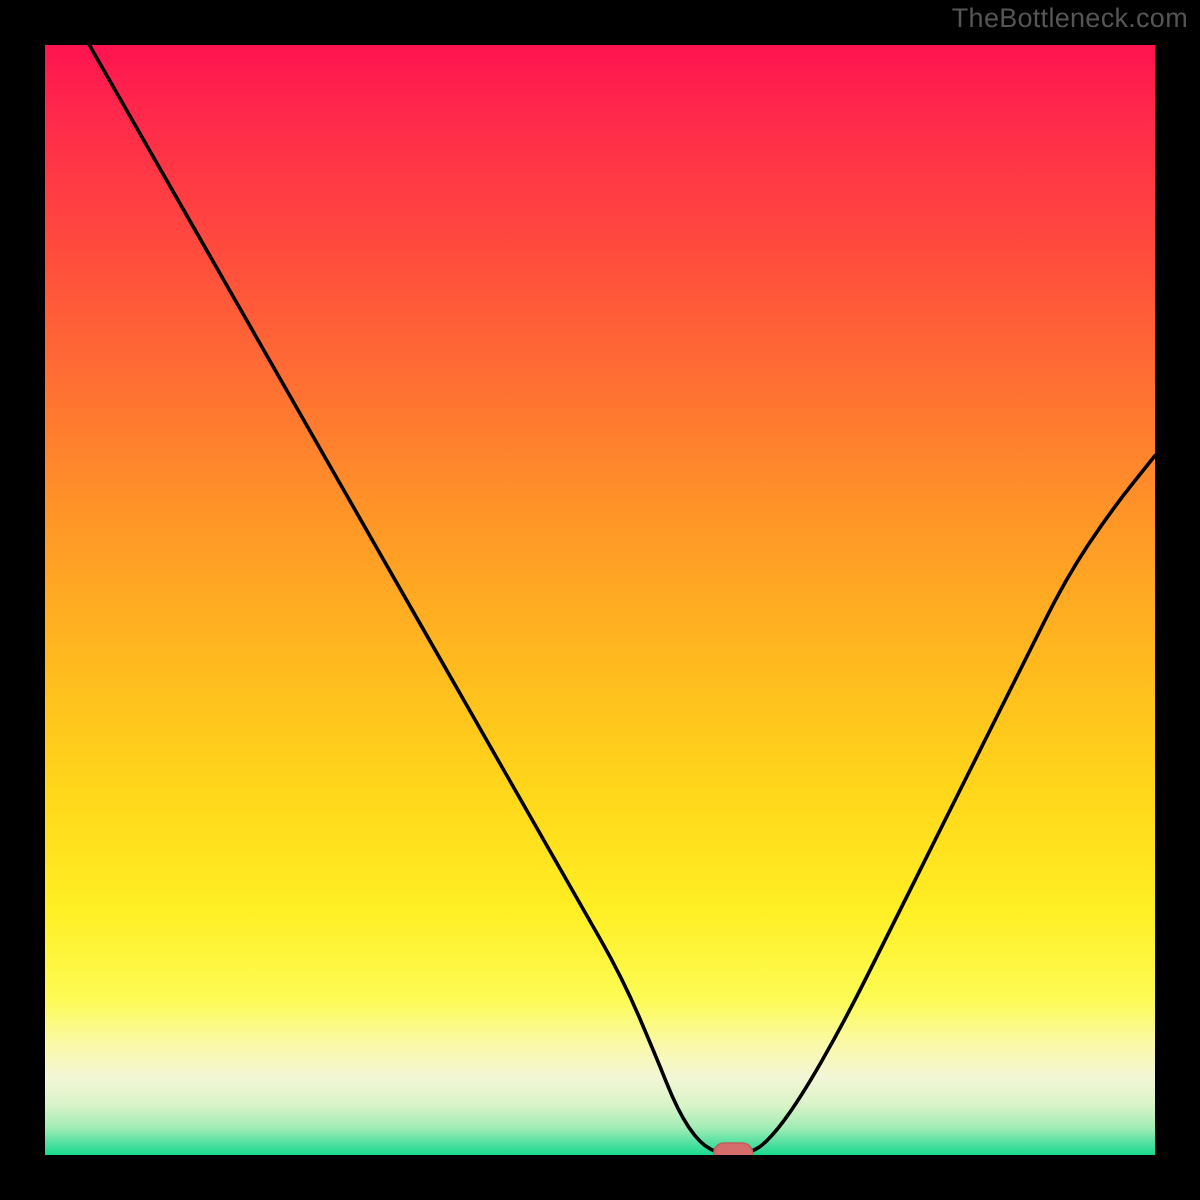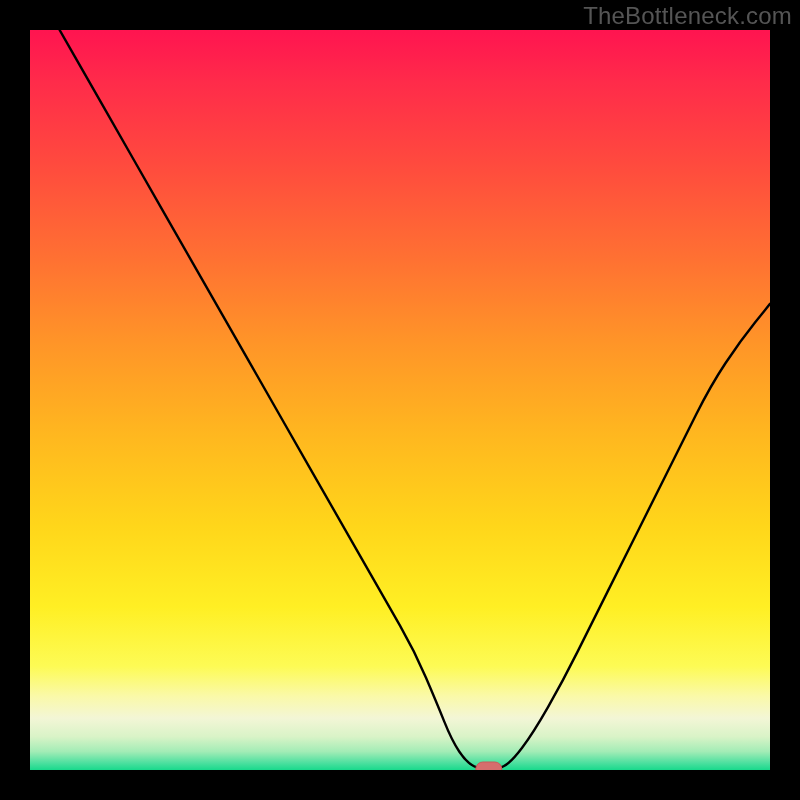--- a/index.html
+++ b/index.html
@@ -15,21 +15,21 @@
     position: relative;
     width: 800px;
     height: 800px;
     background: #000;
   }
   .watermark {
     position: absolute;
     top: 2px;
     right: 8px;
     color: #555;
-    font-size: 24px;
+    font-size: 18px;
     font-weight: 500;
     letter-spacing: 0.2px;
     z-index: 5;
     user-select: none;
     margin-left: 48px;
   }
   .plot {
     position: absolute;
     left: 30px;
     top: 30px;

